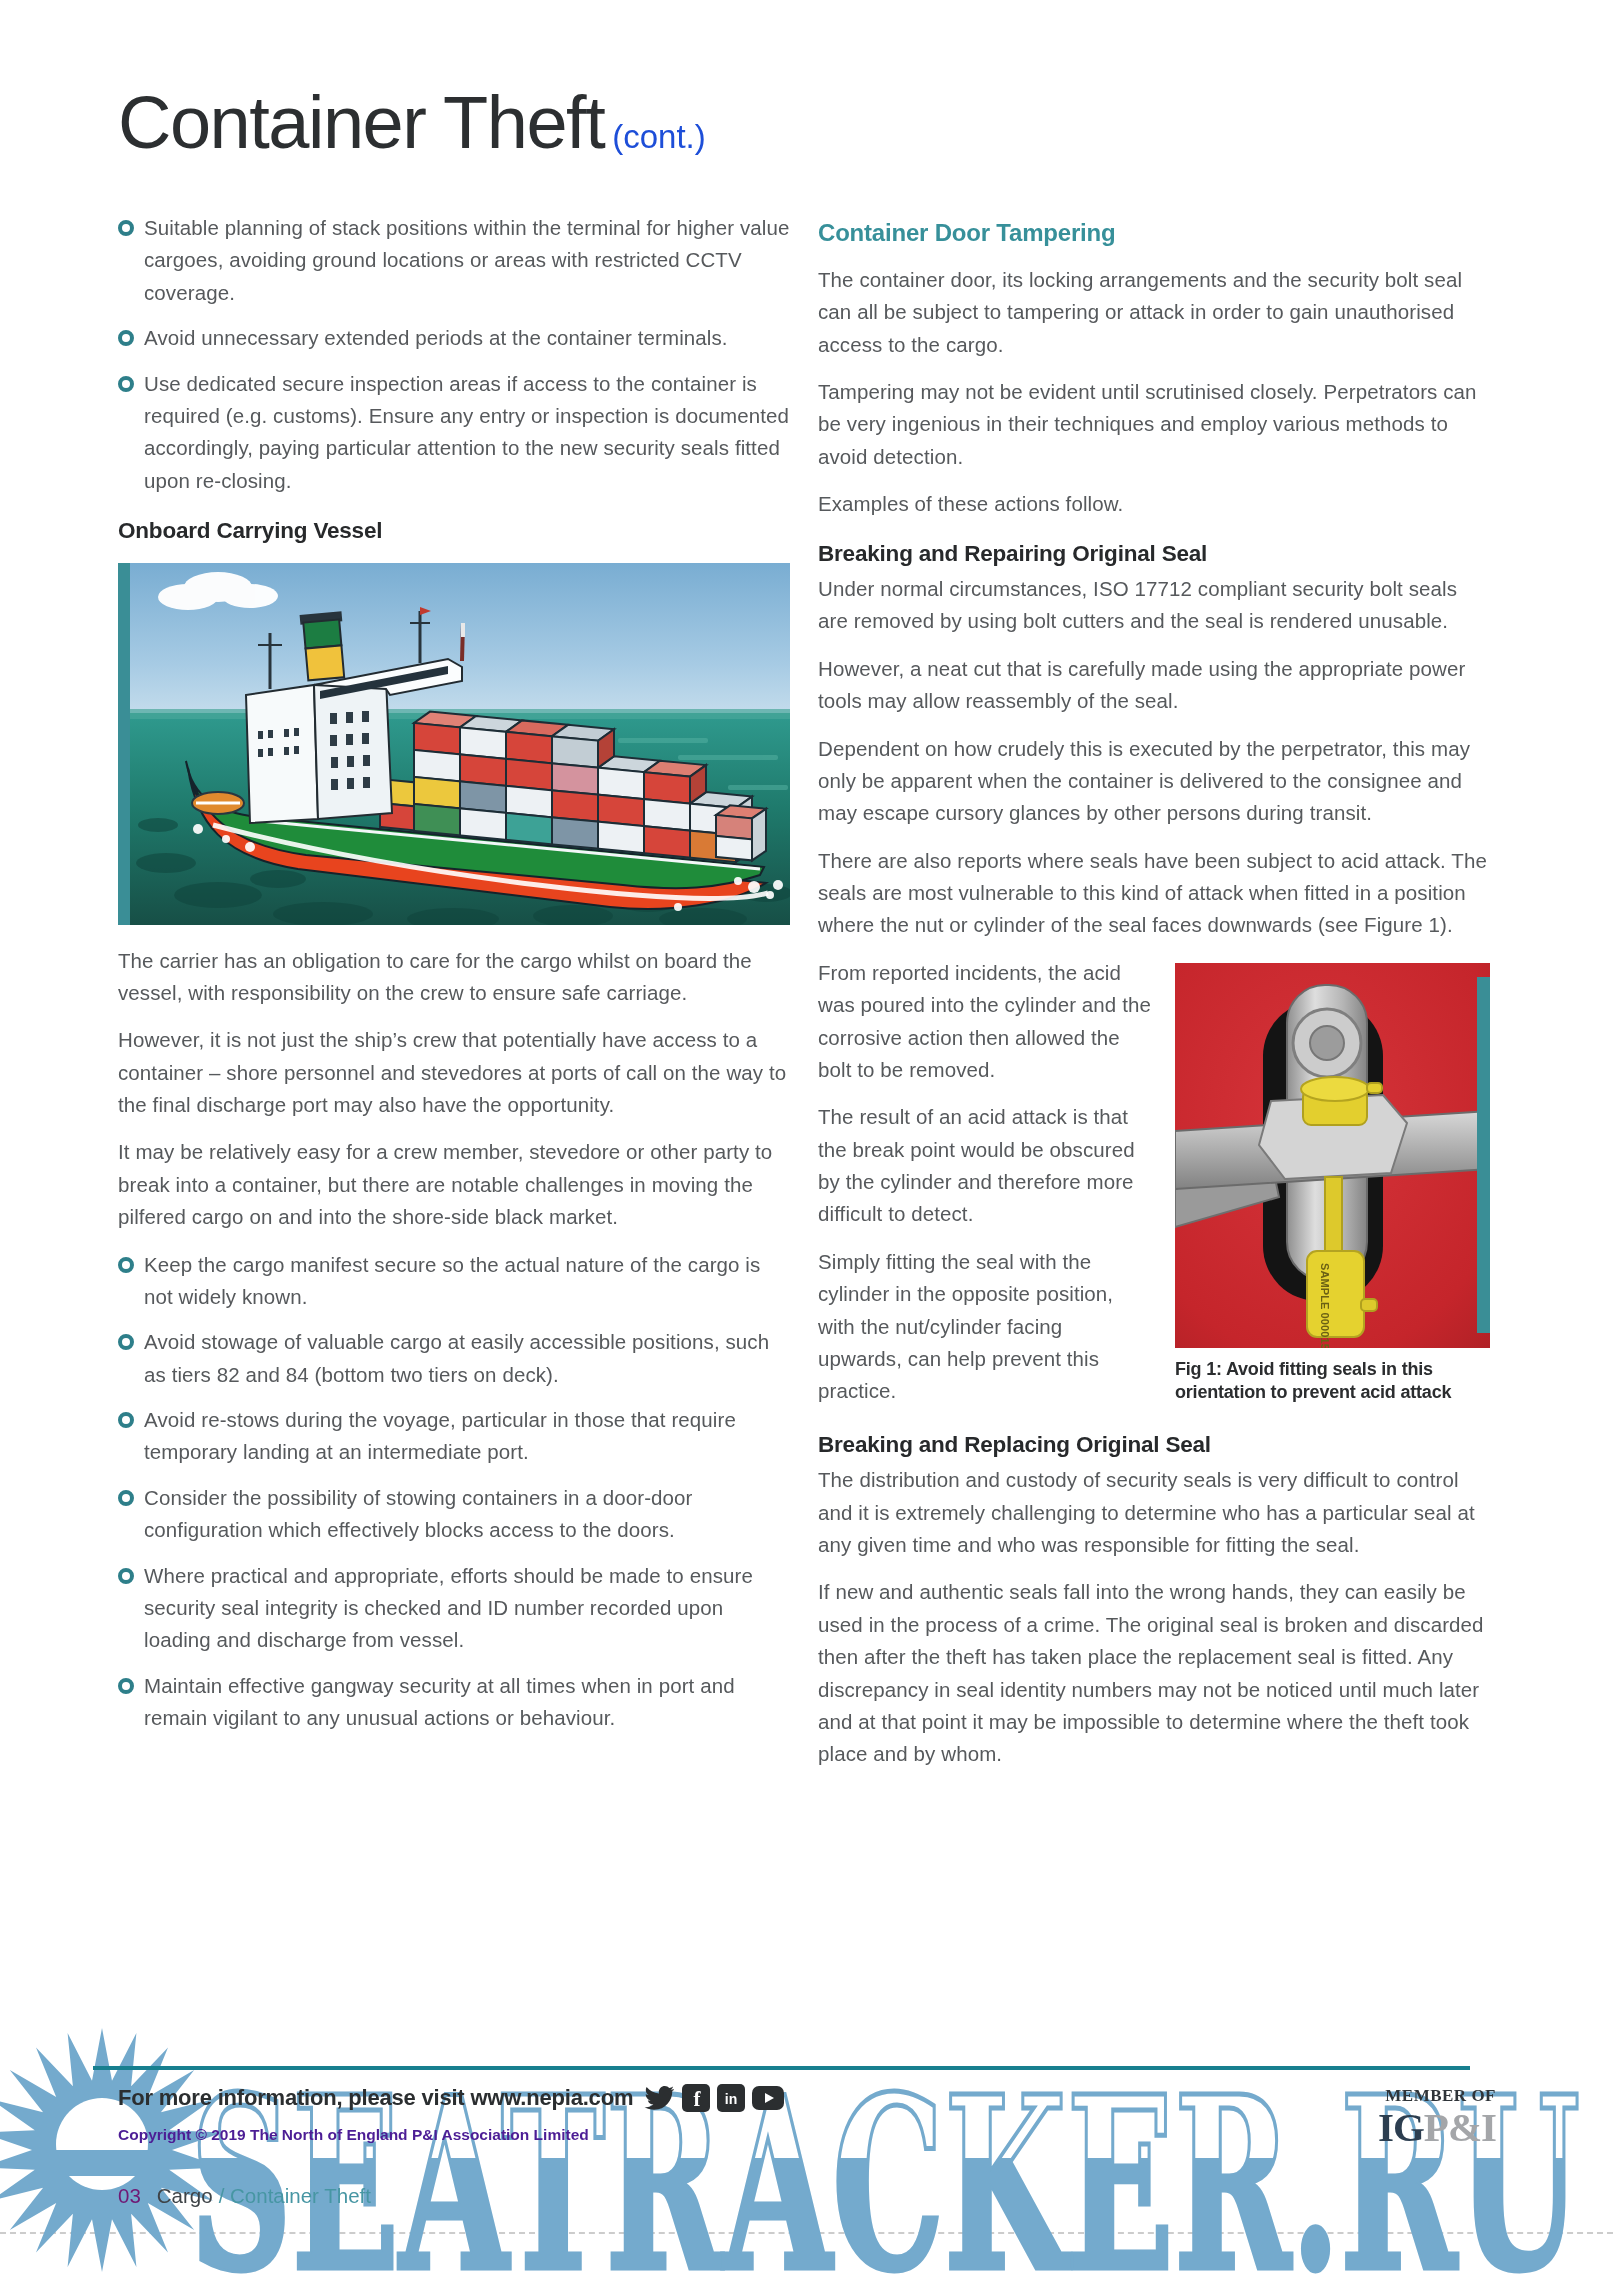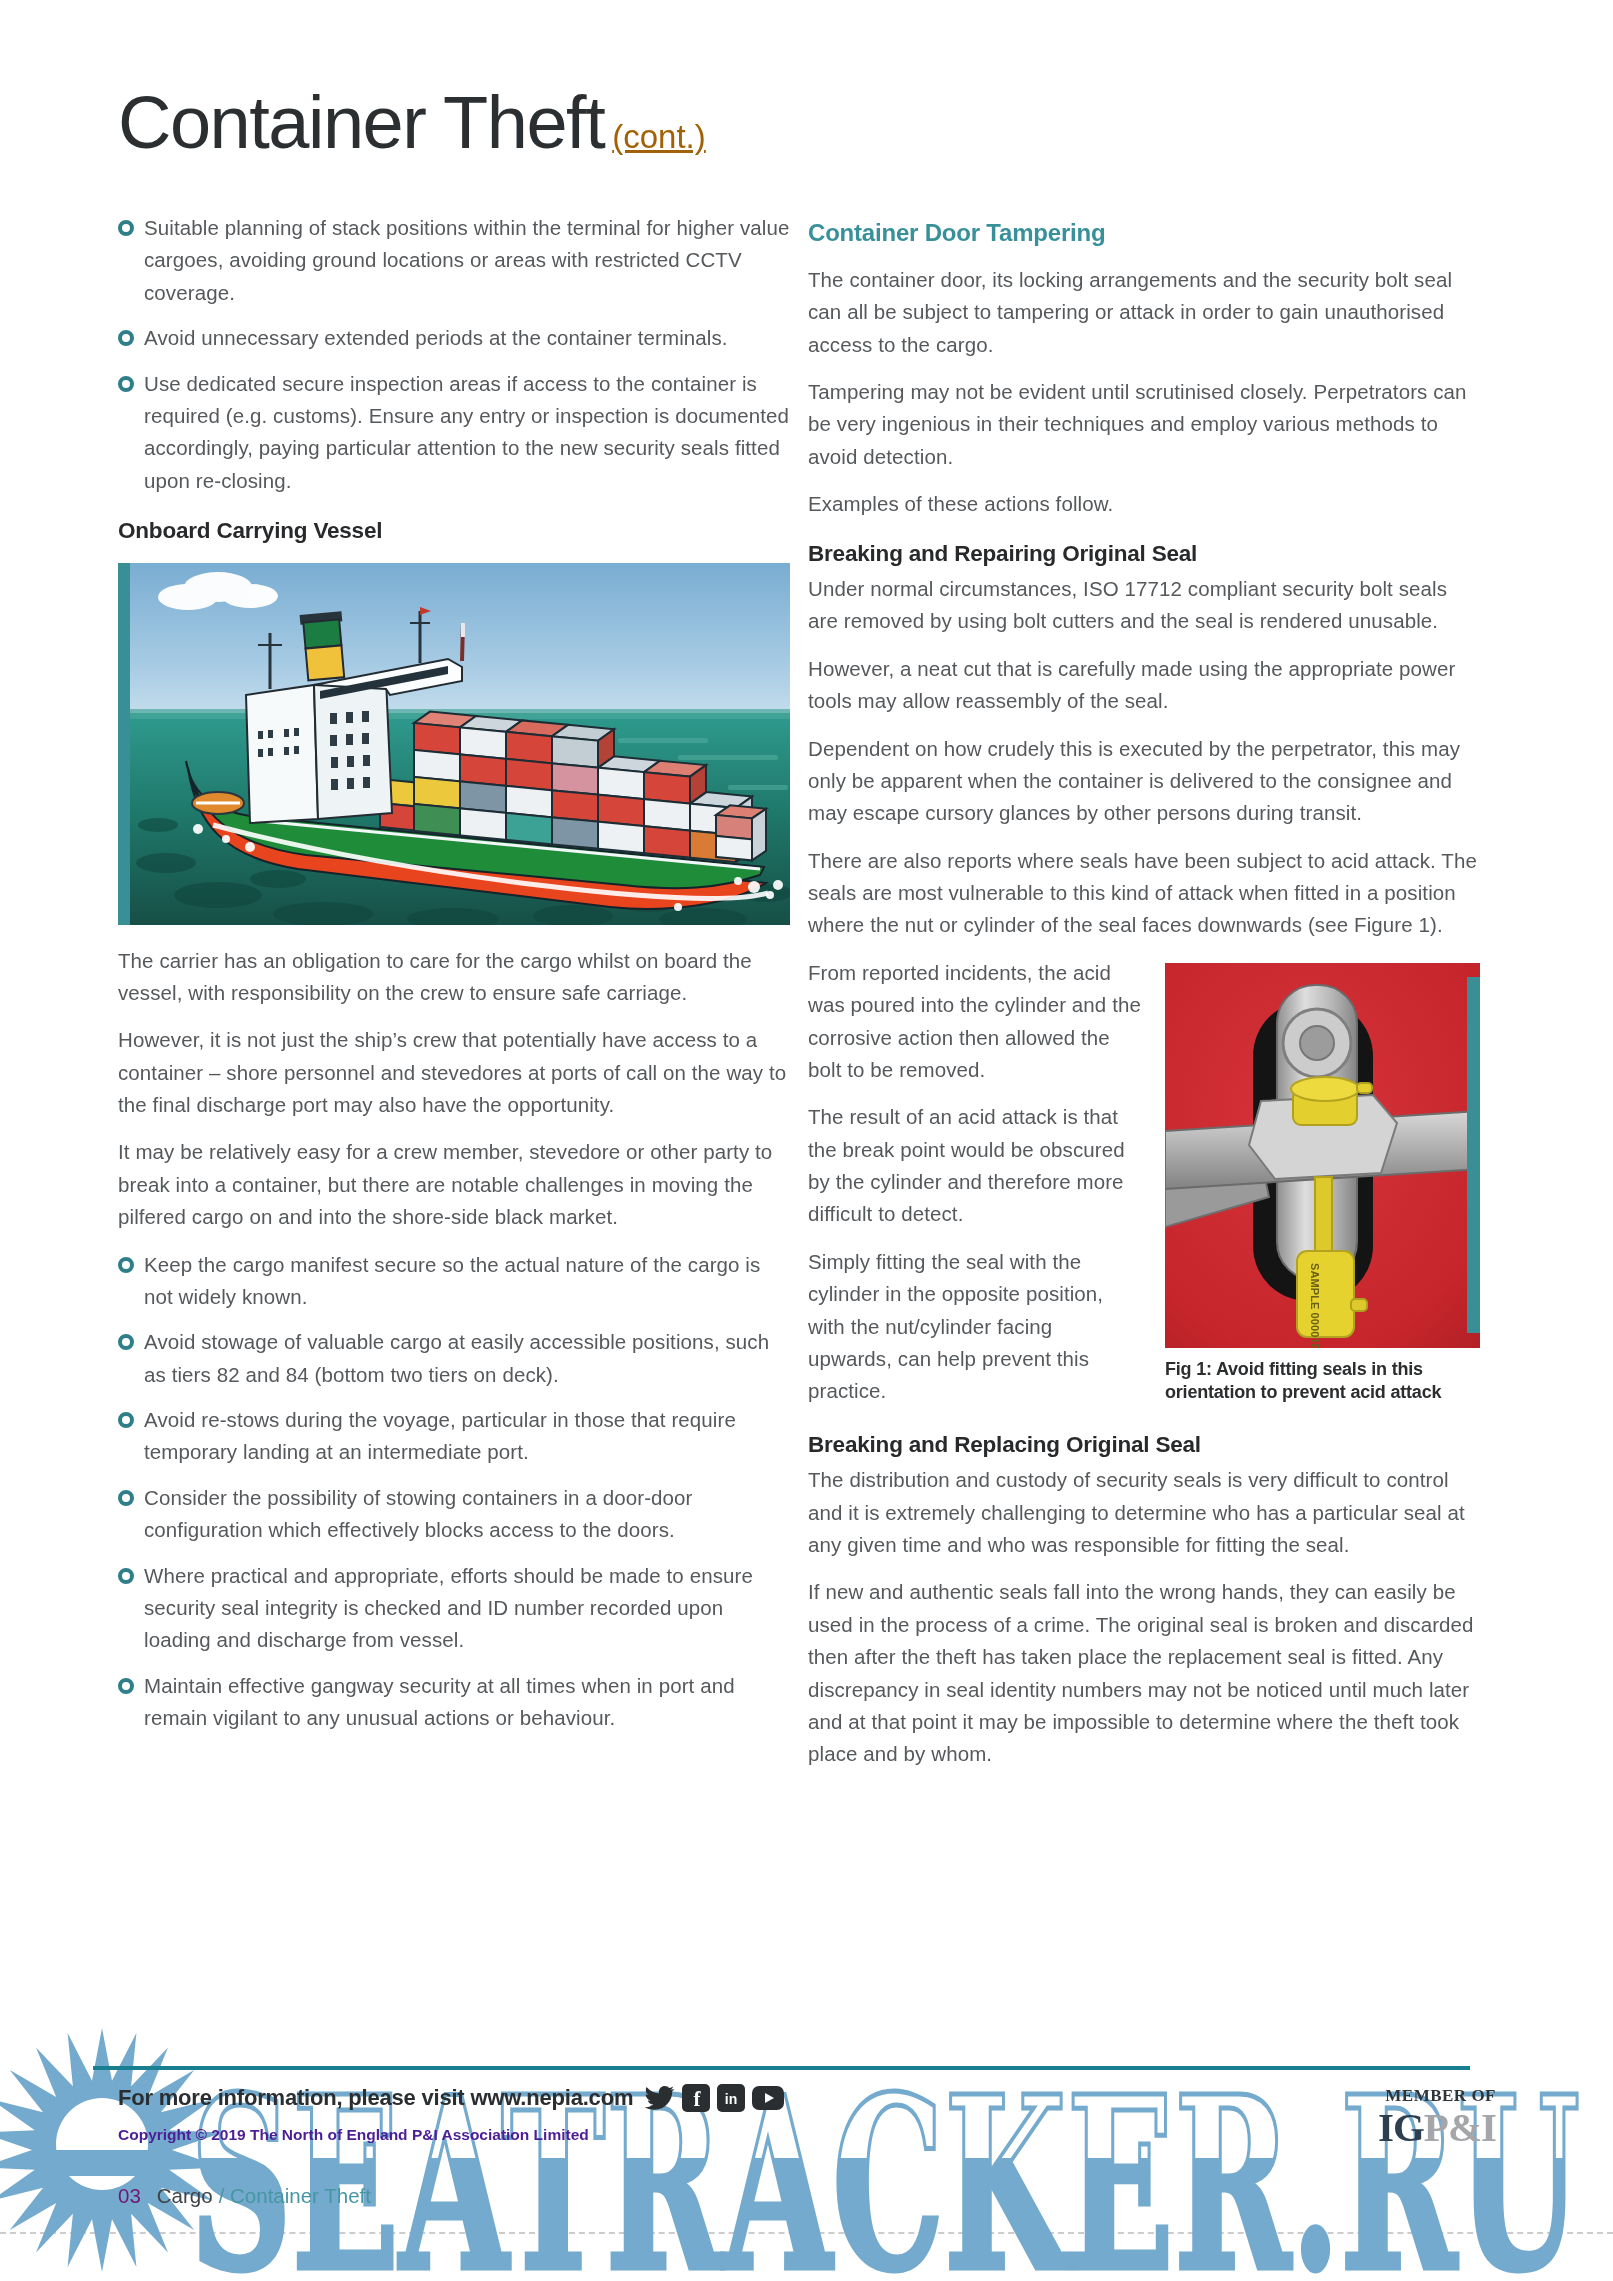--- a/index.html
+++ b/index.html
@@ -4,23 +4,23 @@
 <style>
   html,body{margin:0;padding:0;}
   body{
     width:1613px;height:2281px;position:relative;background:#ffffff;
     font-family:"Liberation Sans",sans-serif;overflow:hidden;
     -webkit-font-smoothing:antialiased;
   }
   .page-inner{padding:86px 117px 0 118px;}
   
   .title{font-size:74px;font-weight:400;color:#2c2f31;letter-spacing:-1.5px;margin:0;line-height:1.0;}
-  .title .suffix{font-size:33px;font-weight:400;color:#a16207;letter-spacing:0;margin-left:8px;text-decoration:underline;}
+  .title .suffix{font-size:33px;font-weight:400;color:#1d4ed8;letter-spacing:0;margin-left:8px;}
   
-  .columns{display:flex;gap:18px;margin-top:52px;}
+  .columns{display:flex;gap:28px;margin-top:52px;}
   .col{width:672px;font-size:20.5px;line-height:1.58;color:#56595c;letter-spacing:0.1px;}
   .col p{margin:0 0 15px 0;}
   ul.blist{list-style:none;margin:0 0 6px 0;padding:0;}
   ul.blist li{display:flex;gap:10px;margin:0 0 13px 0;}
   .bdot{flex:none;width:8px;height:8px;border:4.5px solid #2e7f8a;border-radius:50%;background:#fff;margin-top:8px;}
   h3.sub{font-size:22.5px;font-weight:700;color:#27292b;margin:16px 0 14px 0;letter-spacing:-0.2px;}
   h3.sub2{font-size:22.5px;font-weight:700;color:#27292b;margin:4px 0 2px 0;letter-spacing:-0.2px;}
   h2.tealhead{font-size:24px;font-weight:700;color:#37909a;margin:2px 0 12px 0;letter-spacing:-0.2px;}
   .shipfig{margin:8px 0 20px 0;display:block;}
   

